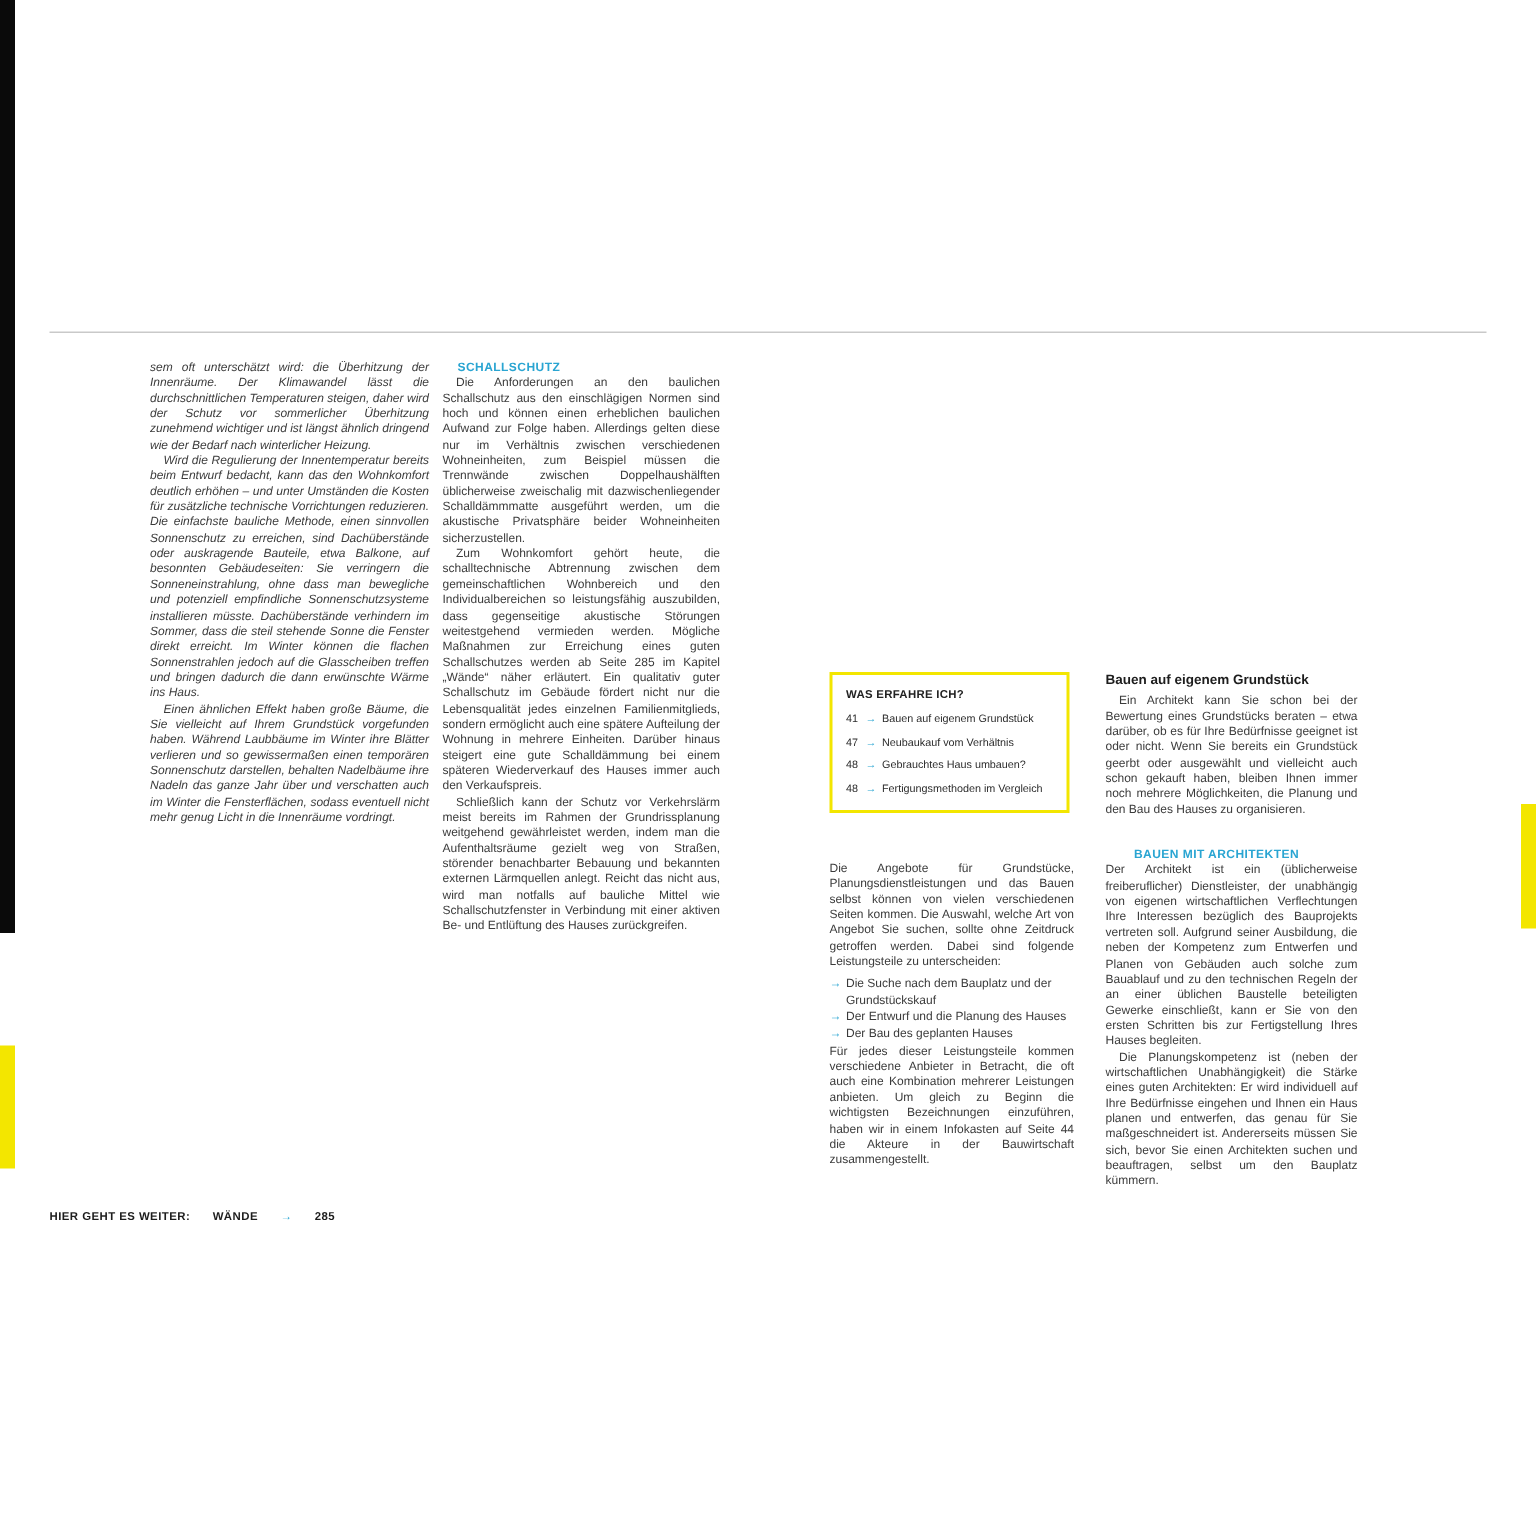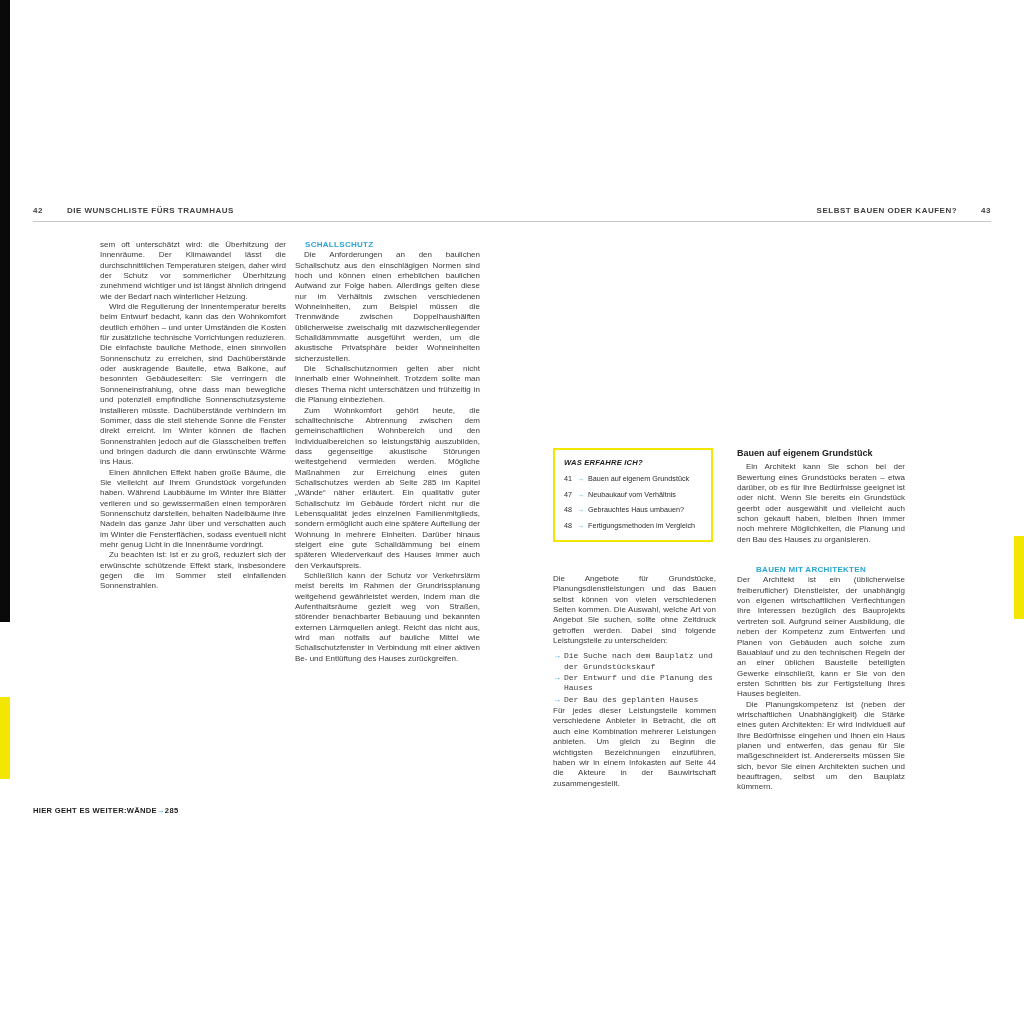--- a/index.html
+++ b/index.html
@@ -20,98 +20,86 @@
     display:flex;justify-content:space-between;align-items:baseline;
     font-size:8px;font-weight:bold;letter-spacing:0.5px;color:#3f3f3f;
   }
   .rh-group{display:flex;gap:24px;align-items:baseline;}
   .rule{position:absolute;left:33px;right:33px;top:221px;border-top:1px solid #c9c9c9;}
 
   
   .coltext{position:absolute;font-size:8px;line-height:10.35px;text-align:justify;color:#3b3b3b;}
   .coltext p{margin:0;}
   .coltext p + p{text-indent:9px;}
-  .col1{left:100px;top:240px;width:186px;}
+  .col1{left:100px;top:240px;width:186px;font-style:italic;}
   .col2{left:295px;top:240px;width:185px;}
   .cyan-head{
     color:#2aa5d2;font-weight:bold;font-size:8px;letter-spacing:0.3px;
     margin:0 0 3px 0;text-align:left;text-indent:0;padding-left:10px;
   }
 
   
   .headline{
     position:absolute;left:588px;top:246px;width:404px;
     font-size:19.5px;line-height:24.6px;color:#595959;text-align:left;
   }
   .headline .hl-arrow{color:#2aa5d2;font-weight:bold;margin-right:6px;}
   .headline .hl-bold{color:#1c1c1c;font-weight:bold;}
 
   
   .infobox{
     position:absolute;left:553px;top:448px;width:160px;box-sizing:border-box;
     border:2px solid #f3e600;padding:8px 9px 4px 9px;background:#fff;
   }
-  .infobox-title{font-size:7.6px;font-weight:bold;color:#222;margin:0 0 7px 0;letter-spacing:0.2px;font-style:italic;}
+  .infobox-title{font-size:7.6px;font-weight:bold;color:#222;margin:0 0 7px 0;letter-spacing:0.2px;}
   .infobox-row{display:flex;align-items:flex-end;font-size:7.2px;color:#2c2c2c;margin-bottom:6.5px;}
   .infobox-row .ib-num{width:13px;flex:0 0 13px;}
   .infobox-row .ib-arrow{color:#2aa5d2;width:11px;flex:0 0 11px;font-weight:bold;}
   .infobox-row .ib-label{flex:1;}
 
   
   .rcol1{left:553px;top:574px;width:163px;}
   .rcol2{left:737px;top:448px;width:168px;}
   .rcol2 .black-head{
     font-size:9px;font-weight:bold;color:#1d1d1d;margin:0 0 4px 0;text-align:left;text-indent:0;
   }
   .rcol2 .cyan-head{margin-top:20px;}
   .bullets{margin-top:5px;}
   .bullet-row{display:flex;align-items:baseline;text-align:left;margin-bottom:1px;}
   .bullet-row .b-arrow{color:#2aa5d2;font-weight:bold;flex:0 0 11px;}
-  .bullet-row .b-text{flex:1;font-family:Liberation Mono, monospace;}
+  .bullet-row .b-text{flex:1;}
   .outro{margin-top:10px;text-indent:0 !important;}
 
   
   .footer{
-    position:absolute;left:33px;top:806px;display:flex;gap:0;align-items:center;
+    position:absolute;left:33px;top:806px;display:flex;gap:15px;align-items:center;
     font-size:7.6px;font-weight:bold;letter-spacing:0.3px;color:#1d1d1d;
   }
   .footer .f-arrow{color:#2aa5d2;}
 </style>
 </head>
 <body>
 
 <div class="canvas">
 
   <div class="tab tab-black-left"></div>
   <div class="tab tab-yellow-left"></div>
   <div class="tab tab-yellow-right"></div>
 
-  <div class="runhead">
-    <div class="rh-group">
-      <span>42</span>
-      <span>DIE WUNSCHLISTE FÜRS TRAUMHAUS</span>
-    </div>
-    <div class="rh-group">
-      <span>SELBST BAUEN ODER KAUFEN?</span>
-      <span>43</span>
-    </div>
-  </div>
   <div class="rule"></div>
 
   <div class="coltext col1">
     <p>sem oft unterschätzt wird: die Überhitzung der Innenräume. Der Klimawandel lässt die durchschnittlichen Temperaturen steigen, daher wird der Schutz vor sommerlicher Überhitzung zunehmend wichtiger und ist längst ähnlich dringend wie der Bedarf nach winterlicher Heizung.</p>
     <p>Wird die Regulierung der Innentemperatur bereits beim Entwurf bedacht, kann das den Wohnkomfort deutlich erhöhen – und unter Umständen die Kosten für zusätzliche technische Vorrichtungen reduzieren. Die einfachste bauliche Methode, einen sinnvollen Sonnenschutz zu erreichen, sind Dachüberstände oder auskragende Bauteile, etwa Balkone, auf besonnten Gebäudeseiten: Sie verringern die Sonneneinstrahlung, ohne dass man bewegliche und potenziell empfindliche Sonnenschutzsysteme installieren müsste. Dachüberstände verhindern im Sommer, dass die steil stehende Sonne die Fenster direkt erreicht. Im Winter können die flachen Sonnenstrahlen jedoch auf die Glasscheiben treffen und bringen dadurch die dann erwünschte Wärme ins Haus.</p>
     <p>Einen ähnlichen Effekt haben große Bäume, die Sie vielleicht auf Ihrem Grundstück vorgefunden haben. Während Laubbäume im Winter ihre Blätter verlieren und so gewissermaßen einen temporären Sonnenschutz darstellen, behalten Nadelbäume ihre Nadeln das ganze Jahr über und verschatten auch im Winter die Fensterflächen, sodass eventuell nicht mehr genug Licht in die Innenräume vordringt.</p>
-    <p>Zu beachten ist: Ist er zu groß, reduziert sich der erwünschte schützende Effekt stark, insbesondere gegen die im Sommer steil einfallenden Sonnenstrahlen.</p>
   </div>
 
   <div class="coltext col2">
     <p class="cyan-head">SCHALLSCHUTZ</p>
     <p>Die Anforderungen an den baulichen Schallschutz aus den einschlägigen Normen sind hoch und können einen erheblichen baulichen Aufwand zur Folge haben. Allerdings gelten diese nur im Verhältnis zwischen verschiedenen Wohneinheiten, zum Beispiel müssen die Trennwände zwischen Doppelhaushälften üblicherweise zweischalig mit dazwischenliegender Schalldämmmatte ausgeführt werden, um die akustische Privatsphäre beider Wohneinheiten sicherzustellen.</p>
-    <p>Die Schallschutznormen gelten aber nicht innerhalb einer Wohneinheit. Trotzdem sollte man dieses Thema nicht unterschätzen und frühzeitig in die Planung einbeziehen.</p>
     <p>Zum Wohnkomfort gehört heute, die schalltechnische Abtrennung zwischen dem gemeinschaftlichen Wohnbereich und den Individualbereichen so leistungsfähig auszubilden, dass gegenseitige akustische Störungen weitestgehend vermieden werden. Mögliche Maßnahmen zur Erreichung eines guten Schallschutzes werden ab Seite 285 im Kapitel „Wände“ näher erläutert. Ein qualitativ guter Schallschutz im Gebäude fördert nicht nur die Lebensqualität jedes einzelnen Familienmitglieds, sondern ermöglicht auch eine spätere Aufteilung der Wohnung in mehrere Einheiten. Darüber hinaus steigert eine gute Schalldämmung bei einem späteren Wiederverkauf des Hauses immer auch den Verkaufspreis.</p>
     <p>Schließlich kann der Schutz vor Verkehrslärm meist bereits im Rahmen der Grundrissplanung weitgehend gewährleistet werden, indem man die Aufenthaltsräume gezielt weg von Straßen, störender benachbarter Bebauung und bekannten externen Lärmquellen anlegt. Reicht das nicht aus, wird man notfalls auf bauliche Mittel wie Schallschutzfenster in Verbindung mit einer aktiven Be- und Entlüftung des Hauses zurückgreifen.</p>
   </div>
 
 
   <div class="infobox">
     <p class="infobox-title">WAS ERFAHRE ICH?</p>
     <div class="infobox-row">
       <span class="ib-num">41</span>
       <span class="ib-arrow">→</span>

